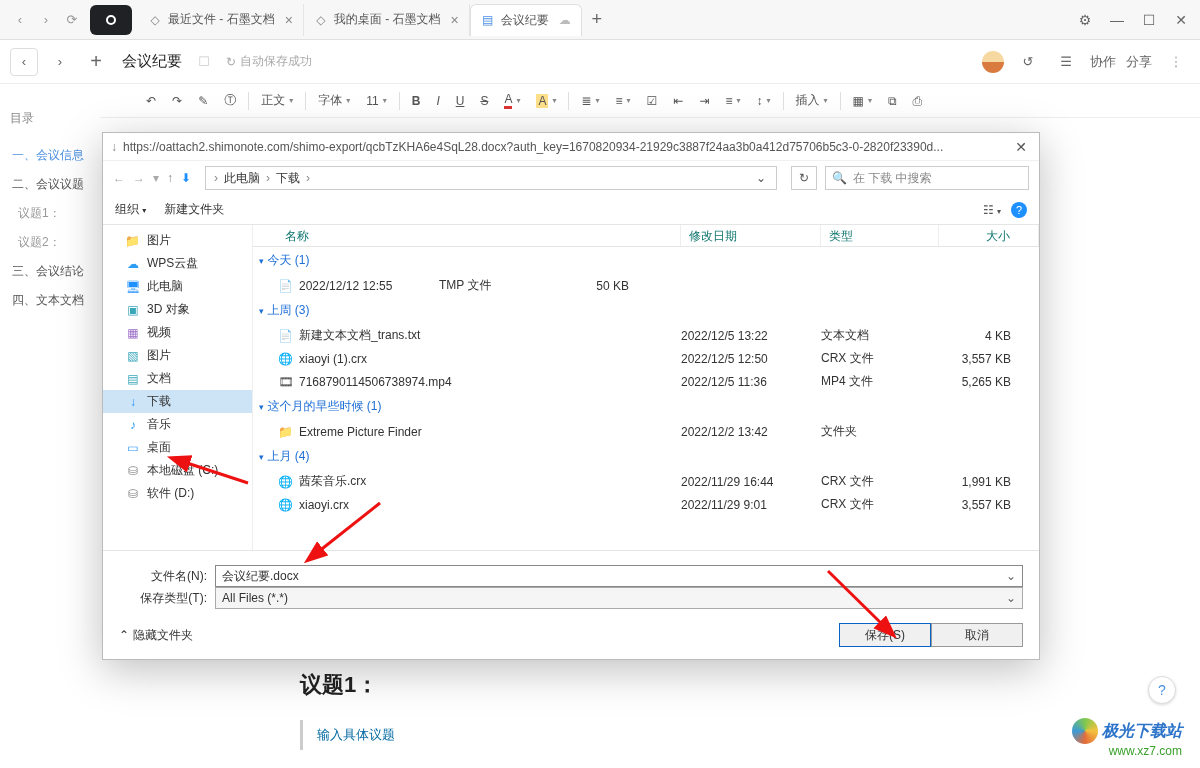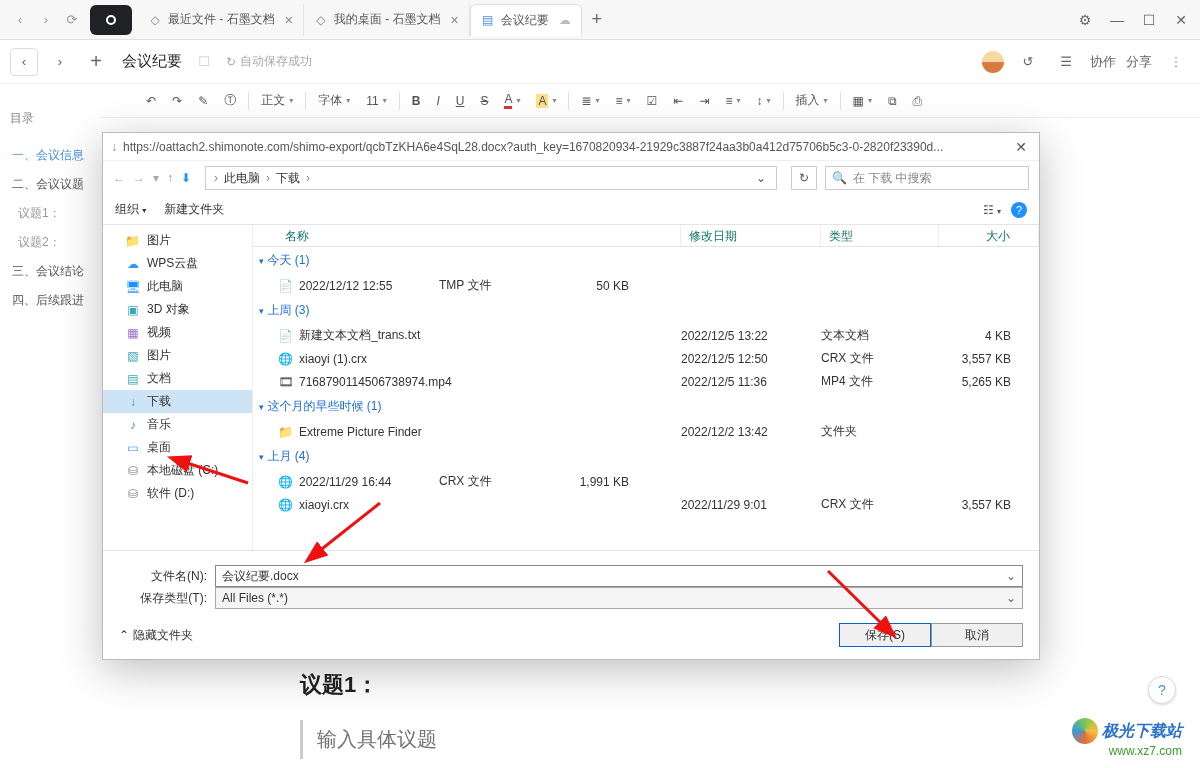--- a/index.html
+++ b/index.html
@@ -41,21 +41,21 @@
 
 .outline { position: absolute; left: 0; top: 90px; width: 100px; padding: 20px 10px; background: #fff; }
 .outline-title { color: #888; font-size: 12px; margin-bottom: 14px; }
 .outline-item { font-size: 12px; padding: 6px 2px; color: #555; }
 .outline-item.lvl1 { color: #4a90e2; }
 .outline-sub { padding-left: 8px; color: #999; }
 
 
 .doc-body { position: absolute; left: 190px; top: 130px; width: 820px; background: #fff; padding: 540px 30px 30px 110px; }
 .doc-h { font-size: 22px; font-weight: bold; color: #222; margin-bottom: 20px; }
-.doc-quote { border-left: 3px solid #ccc; padding: 6px 14px; color: #737373; font-size: 20px; }
+.doc-quote { border-left: 3px solid #ccc; padding: 6px 14px; color: #0369a1; font-size: 13px; }
 
 
 .dialog { position: absolute; left: 102px; top: 132px; width: 938px; height: 528px; background: #fff; border: 1px solid #bbb; box-shadow: 0 10px 40px rgba(0,0,0,0.25); display: flex; flex-direction: column; }
 .dlg-title { height: 28px; display: flex; align-items: center; padding: 0 8px; font-size: 12px; color: #555; border-bottom: 1px solid #f0f0f0; }
 .dlg-title .url { flex: 1; white-space: nowrap; overflow: hidden; text-overflow: ellipsis; }
 .dlg-title .x { width: 20px; text-align: center; font-size: 14px; color: #555; }
 .dlg-nav { height: 34px; display: flex; align-items: center; padding: 0 10px; gap: 8px; font-size: 12px; }
 .dlg-nav .nv { color: #aaa; }
 .dlg-nav .up { color: #888; }
 .dlg-nav .dl-ico { color: #1e90ff; }
@@ -227,21 +227,21 @@
 </div>
 
 <div class="outline">
   <div class="outline-title">目录</div>
   <div id="outline-list">
       <div class="outline-item lvl1">一、会议信息</div>
       <div class="outline-item">二、会议议题</div>
       <div class="outline-item outline-sub">议题1：</div>
       <div class="outline-item outline-sub">议题2：</div>
       <div class="outline-item">三、会议结论</div>
-      <div class="outline-item">四、后续跟进</div>
+      <div class="outline-item">四、文本文档</div>
     </div>
 </div>
 
 <div class="doc-body">
   <div class="doc-h">议题1：</div>
   <div class="doc-quote">输入具体议题</div>
 </div>
 
 <div class="help-badge">?</div>
 
@@ -371,20 +371,21 @@
           <div class="list-row">
             <span class="ico">📁</span>
             <span class="name">Extreme Picture Finder</span>
             <span class="date">2022/12/2 13:42</span>
             <span class="type">文件夹</span>
             <span class="size"></span>
           </div>
           <div class="list-group"><span style="font-size:9px">▾</span> 上月 (4)</div>
           <div class="list-row">
             <span class="ico">🌐</span>
+            <span class="name">茜茱音乐.crx</span>
             <span class="date">2022/11/29 16:44</span>
             <span class="type">CRX 文件</span>
             <span class="size">1,991 KB</span>
           </div>
           <div class="list-row">
             <span class="ico">🌐</span>
             <span class="name">xiaoyi.crx</span>
             <span class="date">2022/11/29 9:01</span>
             <span class="type">CRX 文件</span>
             <span class="size">3,557 KB</span>

